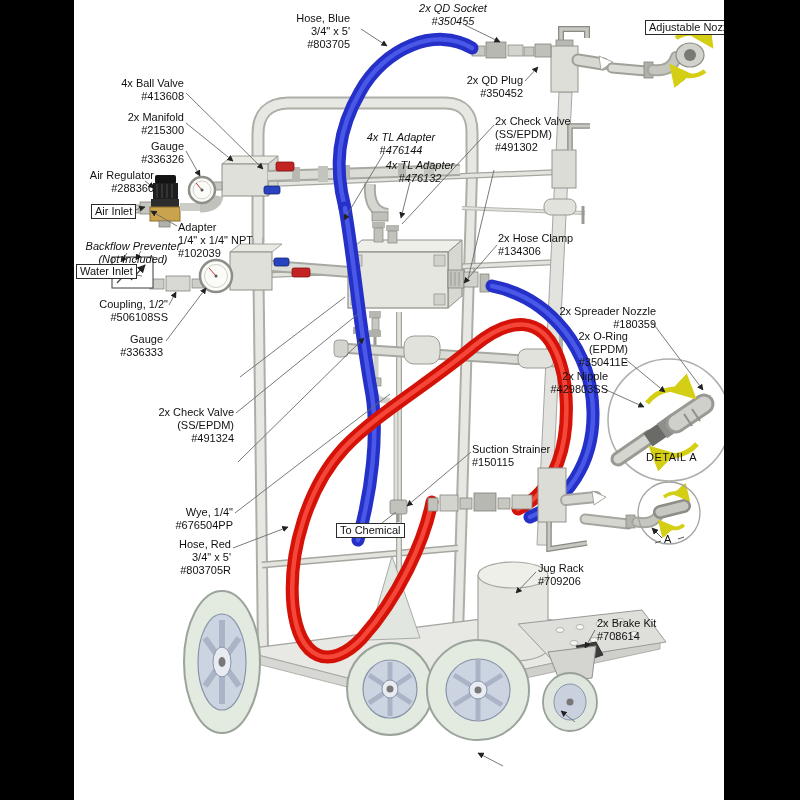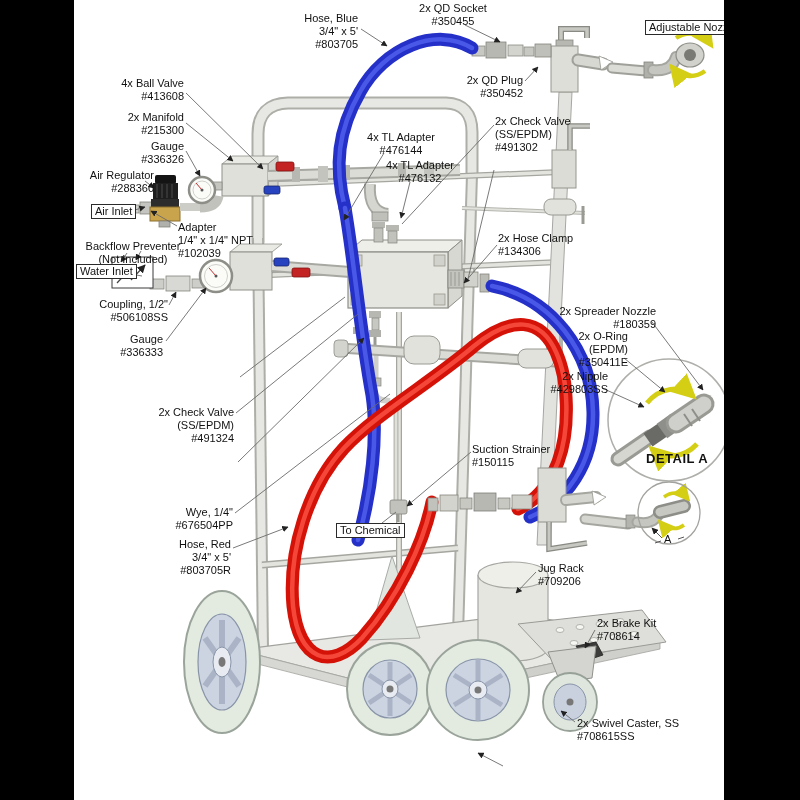--- a/index.html
+++ b/index.html
@@ -2,23 +2,23 @@
 <html><head>
 <meta charset="utf-8">
 <style>
   html,body{margin:0;padding:0;background:#fff;}
   .stage{position:relative;width:800px;height:800px;background:#ffffff;overflow:hidden;
          font-family:"Liberation Sans",sans-serif;}
   .stage svg{position:absolute;left:0;top:0;}
   .lbl{position:absolute;font:11px/1.18 "Liberation Sans",sans-serif;color:#111;
        white-space:pre-line;z-index:6;}
   .r{transform:translateX(-100%);text-align:right;}
-  .c{transform:translateX(-50%);text-align:center;}
+  .c{transform:translateX(-50%);text-align:center;font-style:italic;}
   .boxed{border:1px solid #2a2a2a;background:#fff;padding:0 3px;white-space:nowrap;}
-  .detail{font-size:13px;letter-spacing:.5px;font-weight:bold;}
+  .detail{font-size:11px;letter-spacing:.5px;}
   .bar{position:absolute;top:0;height:800px;background:#000;z-index:8;}
   .bar-left{left:0;width:74px;}
   .bar-right{left:724px;width:76px;}
 </style>
 </head>
 <body>
 
 <div class="stage">
 
 <svg width="800" height="800" viewBox="0 0 800 800">
@@ -323,21 +323,21 @@
     <path d="M652,322 L703,390" marker-end="url(#arr)"></path>
     <path d="M624,358 L665,392" marker-end="url(#arr)"></path>
     <path d="M602,388 L644,407" marker-end="url(#arr)"></path>
     <path d="M536,572 L516,593" marker-end="url(#arr)"></path>
     <path d="M595,630 L585,648" marker-end="url(#arr)"></path>
     <path d="M575,722 L561,711" marker-end="url(#arr)"></path>
     <path d="M503,766 L478,753" marker-end="url(#arr)"></path>
   </g>
 </svg>
 
-  <div class="lbl r" style="left:358px;top:12px">Hose, Blue
+  <div class="lbl r" style="left:350px;top:12px">Hose, Blue
 3/4" x 5'
 #803705</div>
   <div class="lbl c" style="left:453px;top:2px">2x QD Socket
 #350455</div>
   <div class="lbl boxed" style="left:645px;top:20px">Adjustable Nozzle</div>
   <div class="lbl r" style="left:523px;top:74px">2x QD Plug
 #350452</div>
   <div class="lbl r" style="left:184px;top:77px">4x Ball Valve
 #413608</div>
   <div class="lbl r" style="left:184px;top:111px">2x Manifold
@@ -383,18 +383,16 @@
 (EPDM)
 #350411E</div>
   <div class="lbl r" style="left:608px;top:370px">2x Nipple
 #429803SS</div>
   <div class="lbl detail" style="left:646px;top:451px">DETAIL A</div>
   <div class="lbl" style="left:664px;top:533px">A</div>
   <div class="lbl" style="left:538px;top:562px">Jug Rack
 #709206</div>
   <div class="lbl" style="left:597px;top:617px">2x Brake Kit
 #708614</div>
-  <div class="lbl" style="left:577px;top:717px">2x Swivel Caster, SS
-#708615SS</div>
 
   <div class="bar bar-left"></div>
   <div class="bar bar-right"></div>
 </div>
 
 </body></html>

